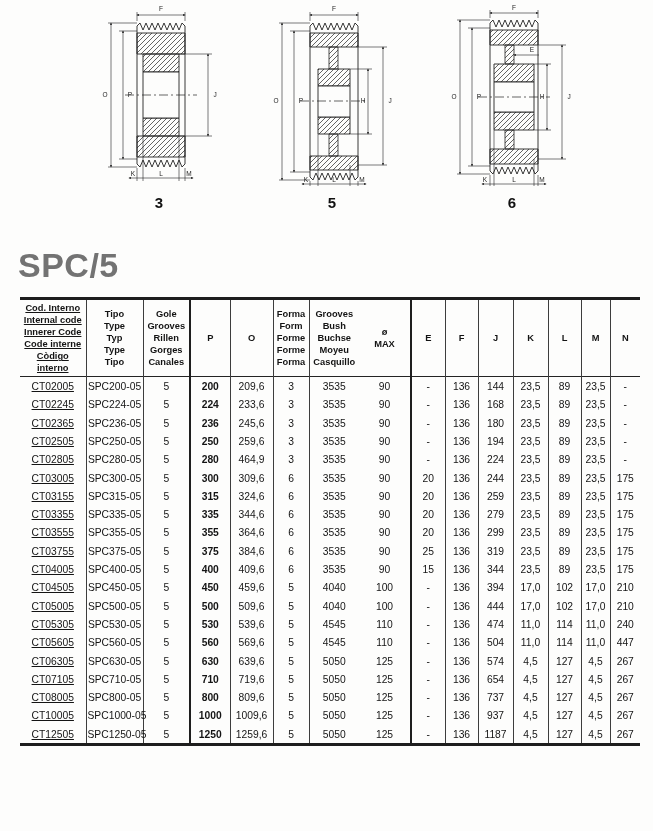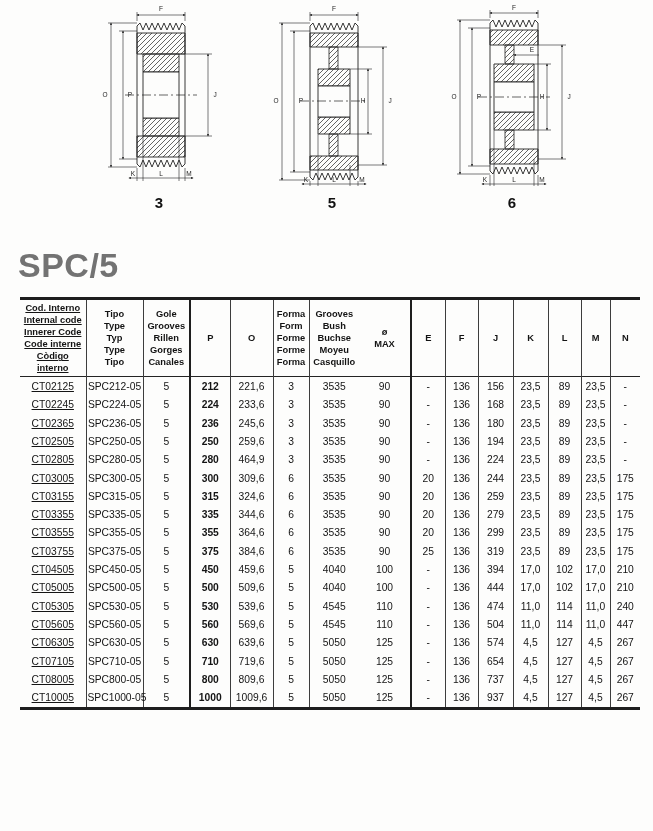--- a/index.html
+++ b/index.html
@@ -300,31 +300,31 @@
           <th>F</th>
           <th>J</th>
           <th>K</th>
           <th>L</th>
           <th>M</th>
           <th>N</th>
         </tr>
       </thead>
       <tbody>
           <tr>
-            <td>CT02125</td>
-            <td>SPC212-05</td>
-            <td>5</td>
-            <td class="bold">212</td>
-            <td>221,6</td>
+            <td>CT02005</td>
+            <td>SPC200-05</td>
+            <td>5</td>
+            <td class="bold">200</td>
+            <td>209,6</td>
             <td>3</td>
             <td>3535</td>
             <td>90</td>
             <td>-</td>
             <td>136</td>
-            <td>156</td>
+            <td>144</td>
             <td>23,5</td>
             <td>89</td>
             <td>23,5</td>
             <td>-</td>
           </tr>
           <tr>
             <td>CT02245</td>
             <td>SPC224-05</td>
             <td>5</td>
             <td class="bold">224</td>
@@ -464,20 +464,37 @@
             <td>SPC375-05</td>
             <td>5</td>
             <td class="bold">375</td>
             <td>384,6</td>
             <td>6</td>
             <td>3535</td>
             <td>90</td>
             <td>25</td>
             <td>136</td>
             <td>319</td>
+            <td>23,5</td>
+            <td>89</td>
+            <td>23,5</td>
+            <td>175</td>
+          </tr>
+          <tr>
+            <td>CT04005</td>
+            <td>SPC400-05</td>
+            <td>5</td>
+            <td class="bold">400</td>
+            <td>409,6</td>
+            <td>6</td>
+            <td>3535</td>
+            <td>90</td>
+            <td>15</td>
+            <td>136</td>
+            <td>344</td>
             <td>23,5</td>
             <td>89</td>
             <td>23,5</td>
             <td>175</td>
           </tr>
           <tr>
             <td>CT04505</td>
             <td>SPC450-05</td>
             <td>5</td>
             <td class="bold">450</td>
@@ -605,17 +622,34 @@
             <td>5050</td>
             <td>125</td>
             <td>-</td>
             <td>136</td>
             <td>937</td>
             <td>4,5</td>
             <td>127</td>
             <td>4,5</td>
             <td>267</td>
           </tr>
+          <tr>
+            <td>CT12505</td>
+            <td>SPC1250-05</td>
+            <td>5</td>
+            <td class="bold">1250</td>
+            <td>1259,6</td>
+            <td>5</td>
+            <td>5050</td>
+            <td>125</td>
+            <td>-</td>
+            <td>136</td>
+            <td>1187</td>
+            <td>4,5</td>
+            <td>127</td>
+            <td>4,5</td>
+            <td>267</td>
+          </tr>
         </tbody>
     </table>
   </div>
 
 </div>
 
 </body></html>

